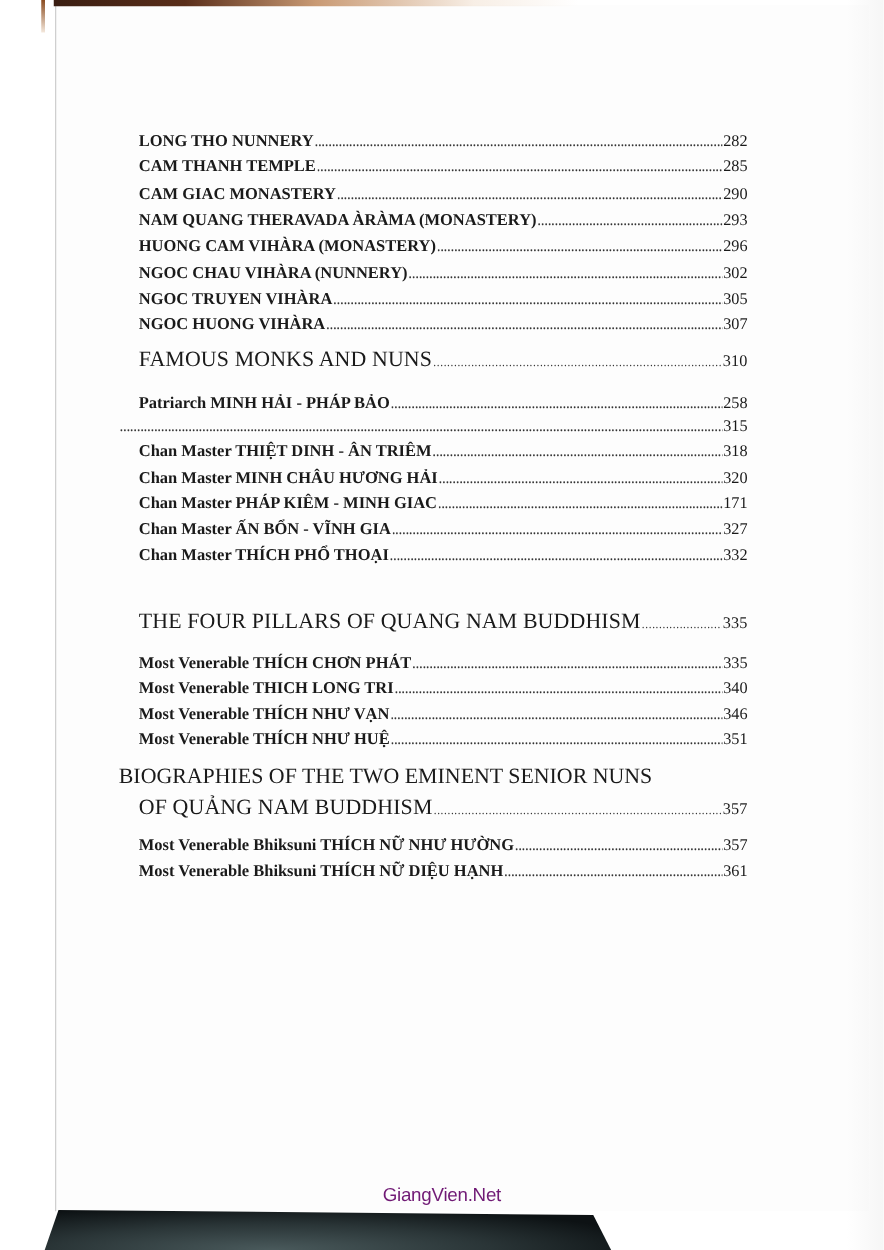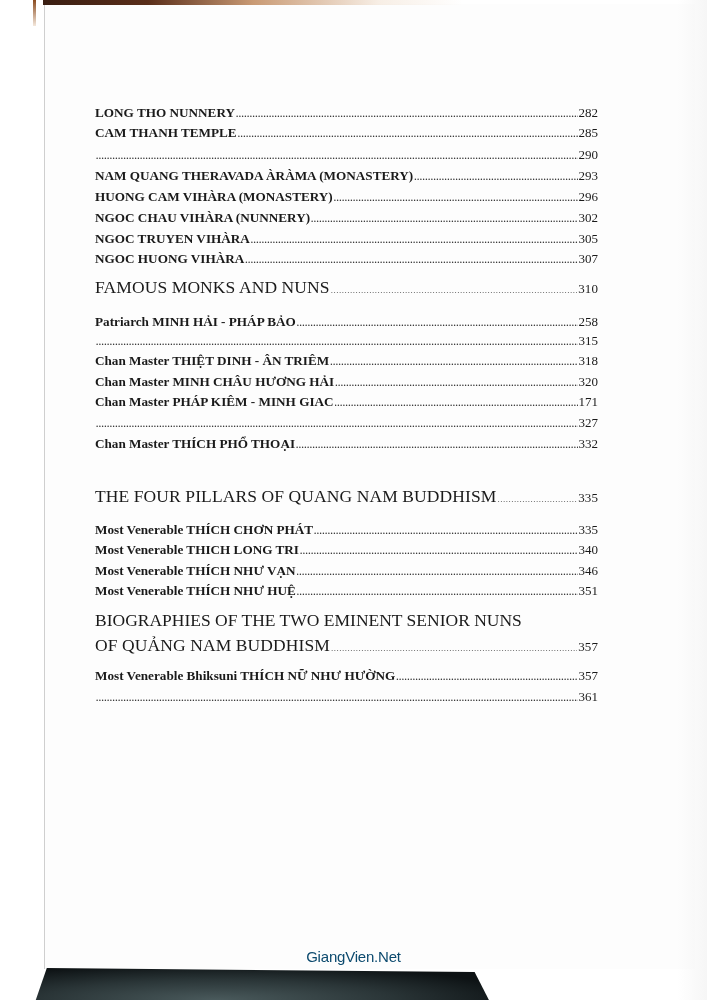--- a/index.html
+++ b/index.html
@@ -29,41 +29,41 @@
     .bottom-dark {
       position: absolute; left: 33px; top: 968px; width: 460px; height: 40px;
       background: radial-gradient(ellipse at 40% 80%, #4a5a5c 0%, #2a3537 45%, #0d1214 80%);
       clip-path: polygon(3% 0, 96% 10%, 100% 100%, 0 100%);
     }
     .toc-line {
       position: absolute; left: 95px; width: 503px;
       display: flex; align-items: baseline;
       white-space: nowrap; overflow: hidden;
     }
-    .toc-line .label { flex: 0 0 auto; }
+    .toc-line .label { flex: 0 0 auto; margin-left: 16px; }
     .toc-line .leader {
       flex: 1 1 auto; overflow: hidden; margin: 0 1px;
       font-size: 9px; letter-spacing: 0.5px; color: #333;
     }
     .toc-line .leader::after {
       content: "........................................................................................................................................................................................................................................................................";
     }
     .toc-line .page-num { flex: 0 0 auto; font-weight: normal; }
     .entry { font-size: 13.2px; height: 18px; line-height: 18px; font-weight: 600; }
     .entry .page-num { font-size: 13px; }
     .section { font-size: 17.5px; height: 22px; line-height: 22px; letter-spacing: 0.1px; }
     .section .page-num { font-size: 13px; }
     .section-head {
       position: absolute; left: 95px; font-size: 17.5px; line-height: 22px;
       white-space: nowrap;
     }
     .watermark {
       position: absolute; left: 0; width: 707px; top: 948px; text-align: center;
       font-family: "Liberation Sans", "DejaVu Sans", sans-serif;
-      font-size: 15px; color: #0c4a6e; letter-spacing: -0.2px;
+      font-size: 15px; color: #701a75; letter-spacing: -0.2px;
     }
   </style>
 </head>
 <body>
 
 <div class="page"></div>
 <div class="top-edge"></div>
 <div class="spine-left"></div>
 <div class="right-shadow"></div>
 <div class="bottom-dark"></div>
@@ -74,20 +74,21 @@
     <span class="label">LONG THO NUNNERY</span>
     <span class="leader"></span>
     <span class="page-num">282</span>
   </div>
   <div class="toc-line entry" style="top:124px">
     <span class="label">CAM THANH TEMPLE</span>
     <span class="leader"></span>
     <span class="page-num">285</span>
   </div>
   <div class="toc-line entry" style="top:146px">
+    <span class="label">CAM GIAC MONASTERY</span>
     <span class="leader"></span>
     <span class="page-num">290</span>
   </div>
   <div class="toc-line entry" style="top:167px">
     <span class="label">NAM QUANG THERAVADA ÀRÀMA (MONASTERY)</span>
     <span class="leader"></span>
     <span class="page-num">293</span>
   </div>
   <div class="toc-line entry" style="top:188px">
     <span class="label">HUONG CAM VIHÀRA (MONASTERY)</span>
@@ -134,20 +135,21 @@
     <span class="label">Chan Master MINH CHÂU HƯƠNG HẢI</span>
     <span class="leader"></span>
     <span class="page-num">320</span>
   </div>
   <div class="toc-line entry" style="top:393px">
     <span class="label">Chan Master PHÁP KIÊM - MINH GIAC</span>
     <span class="leader"></span>
     <span class="page-num">171</span>
   </div>
   <div class="toc-line entry" style="top:414px">
+    <span class="label">Chan Master ẤN BỔN - VĨNH GIA</span>
     <span class="leader"></span>
     <span class="page-num">327</span>
   </div>
   <div class="toc-line entry" style="top:435px">
     <span class="label">Chan Master THÍCH PHỔ THOẠI</span>
     <span class="leader"></span>
     <span class="page-num">332</span>
   </div>
 
   <div class="toc-line section" style="top:485px">
@@ -183,18 +185,19 @@
     <span class="leader"></span>
     <span class="page-num">357</span>
   </div>
 
   <div class="toc-line entry" style="top:667px">
     <span class="label">Most Venerable Bhiksuni THÍCH NỮ NHƯ HƯỜNG</span>
     <span class="leader"></span>
     <span class="page-num">357</span>
   </div>
   <div class="toc-line entry" style="top:688px">
+    <span class="label">Most Venerable Bhiksuni THÍCH NỮ DIỆU HẠNH</span>
     <span class="leader"></span>
     <span class="page-num">361</span>
   </div>
 </div>
 
 <div class="watermark">GiangVien.Net</div>
 
 </body></html>

